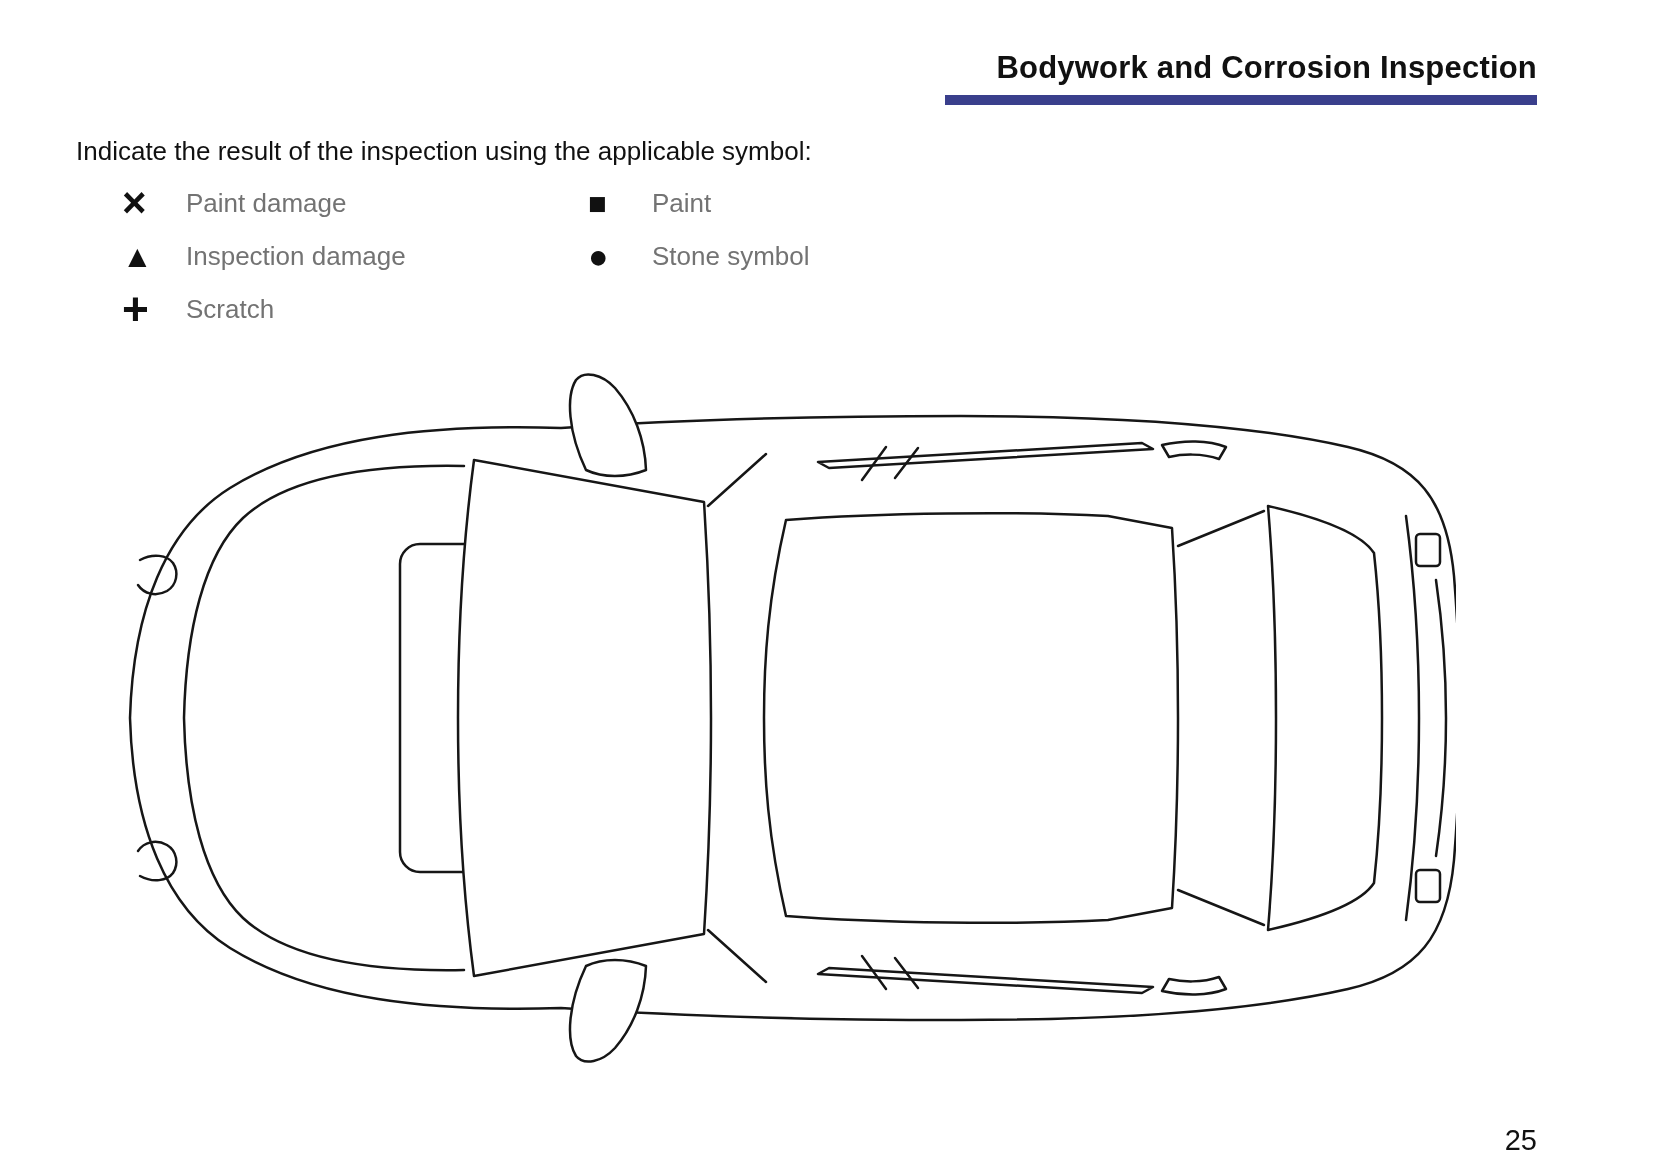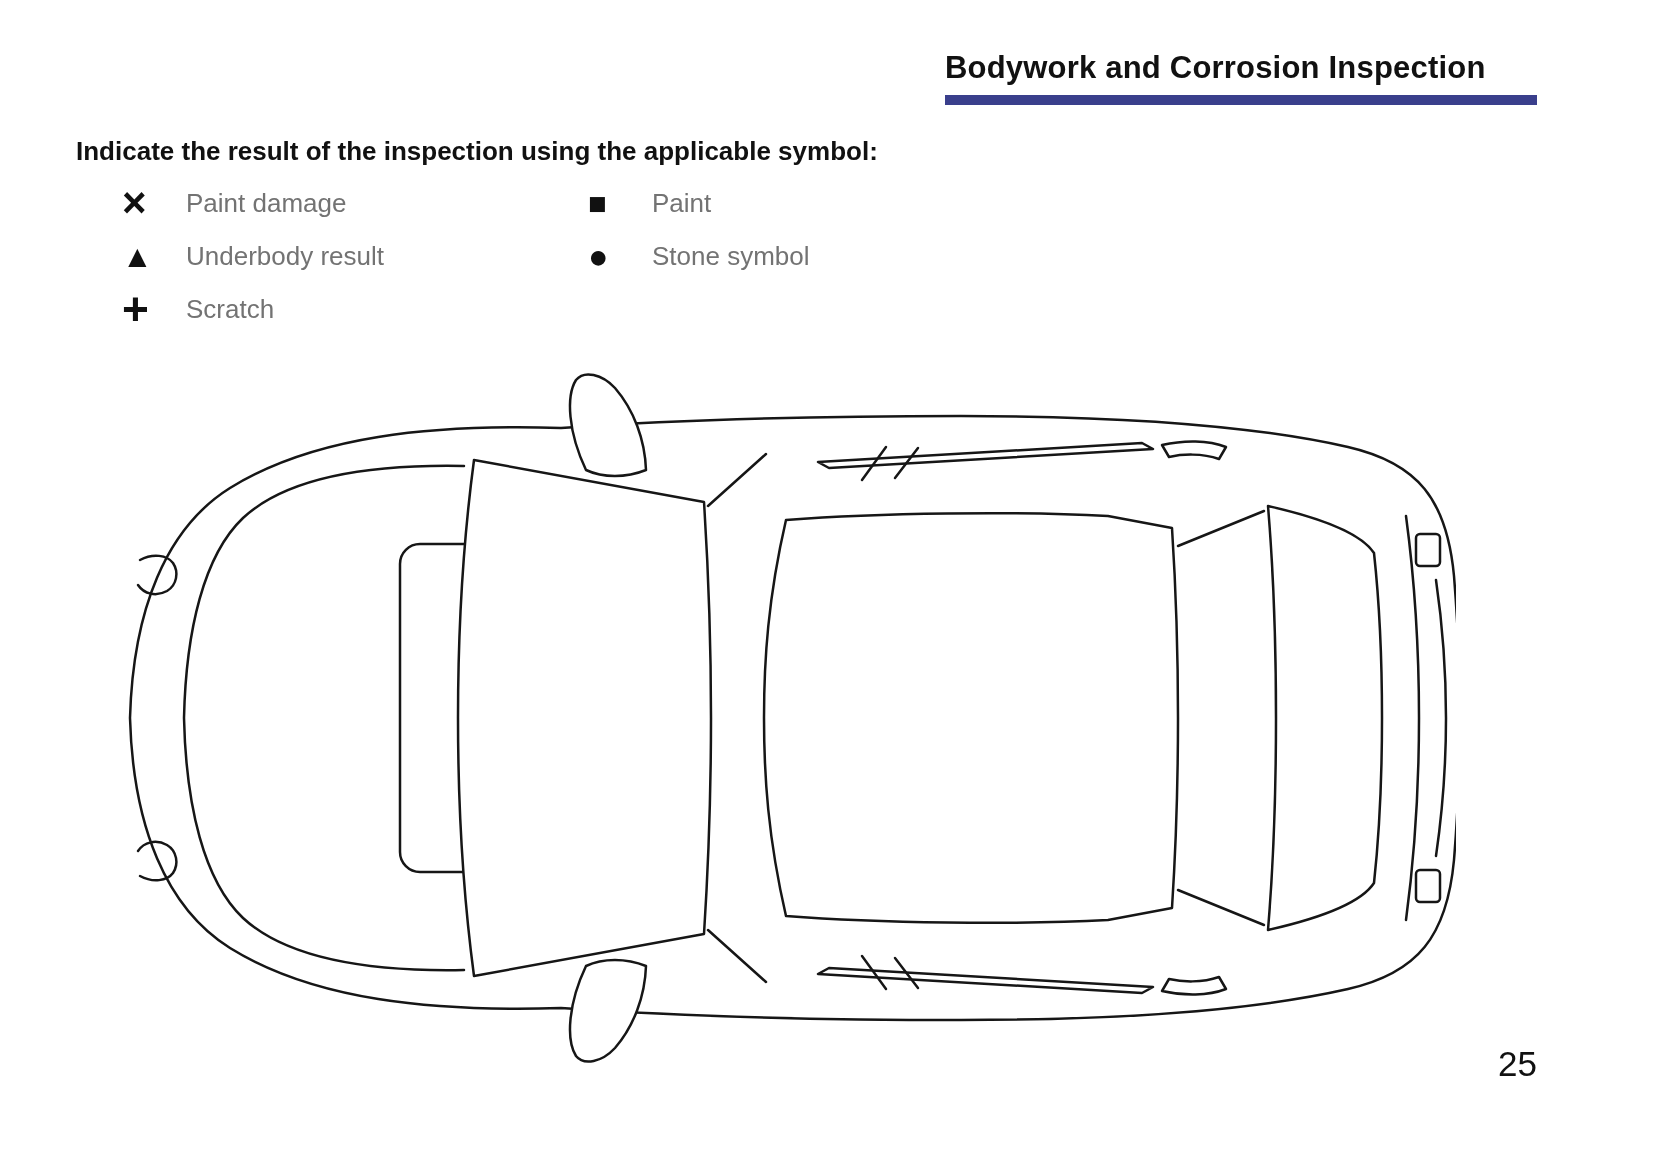--- a/index.html
+++ b/index.html
@@ -9,20 +9,21 @@
     font-family:"Liberation Sans", sans-serif;
     color:#1a1a1a;
     position:relative;
     overflow:hidden;
   }
   .header{
     position:absolute;
     top:50px;
     right:116px;
     width:592px;
+    text-align:right;
   }
   .page-title{
     margin:0;
     font-size:31px;
     font-weight:700;
     letter-spacing:0.2px;
     color:#111111;
     white-space:nowrap;
   }
   .title-rule{
@@ -30,21 +31,21 @@
     height:10px;
     width:100%;
     background:#3a3f8c;
   }
   .instruction{
     position:absolute;
     left:76px;
     top:136px;
     margin:0;
     font-size:26px;
-    font-weight:700;
+    font-weight:400;
     color:#111111;
   }
   .legend{
     position:absolute;
     left:120px;
     top:182px;
     display:grid;
     grid-template-columns:466px auto;
     row-gap:11px;
   }
@@ -74,23 +75,23 @@
   .diagram{
     position:absolute;
     left:116px;
     top:368px;
     width:1340px;
     height:700px;
   }
   .diagram svg{display:block;}
   .page-number{
     position:absolute;
-    top:1044px;
+    top:1124px;
     right:116px;
-    font-size:35px;
+    font-size:29px;
     color:#111111;
   }
 </style>
 </head>
 <body>
 
 <div class="header">
   <h1 class="page-title">Bodywork and Corrosion Inspection</h1>
   <div class="title-rule" style="background: rgb(58, 63, 140);"></div>
 </div>
@@ -101,21 +102,21 @@
   <div class="legend-item">
     <span class="sym sym-x">×</span>
     <span class="legend-label">Paint damage</span>
   </div>
   <div class="legend-item">
     <span class="sym sym-square">■</span>
     <span class="legend-label">Paint</span>
   </div>
   <div class="legend-item">
     <span class="sym sym-triangle">▲</span>
-    <span class="legend-label">Underbody result</span>
+    <span class="legend-label">Inspection damage</span>
   </div>
   <div class="legend-item">
     <span class="sym sym-circle">●</span>
     <span class="legend-label">Stone symbol</span>
   </div>
   <div class="legend-item">
     <span class="sym sym-plus">+</span>
     <span class="legend-label">Scratch</span>
   </div>
 </div>

